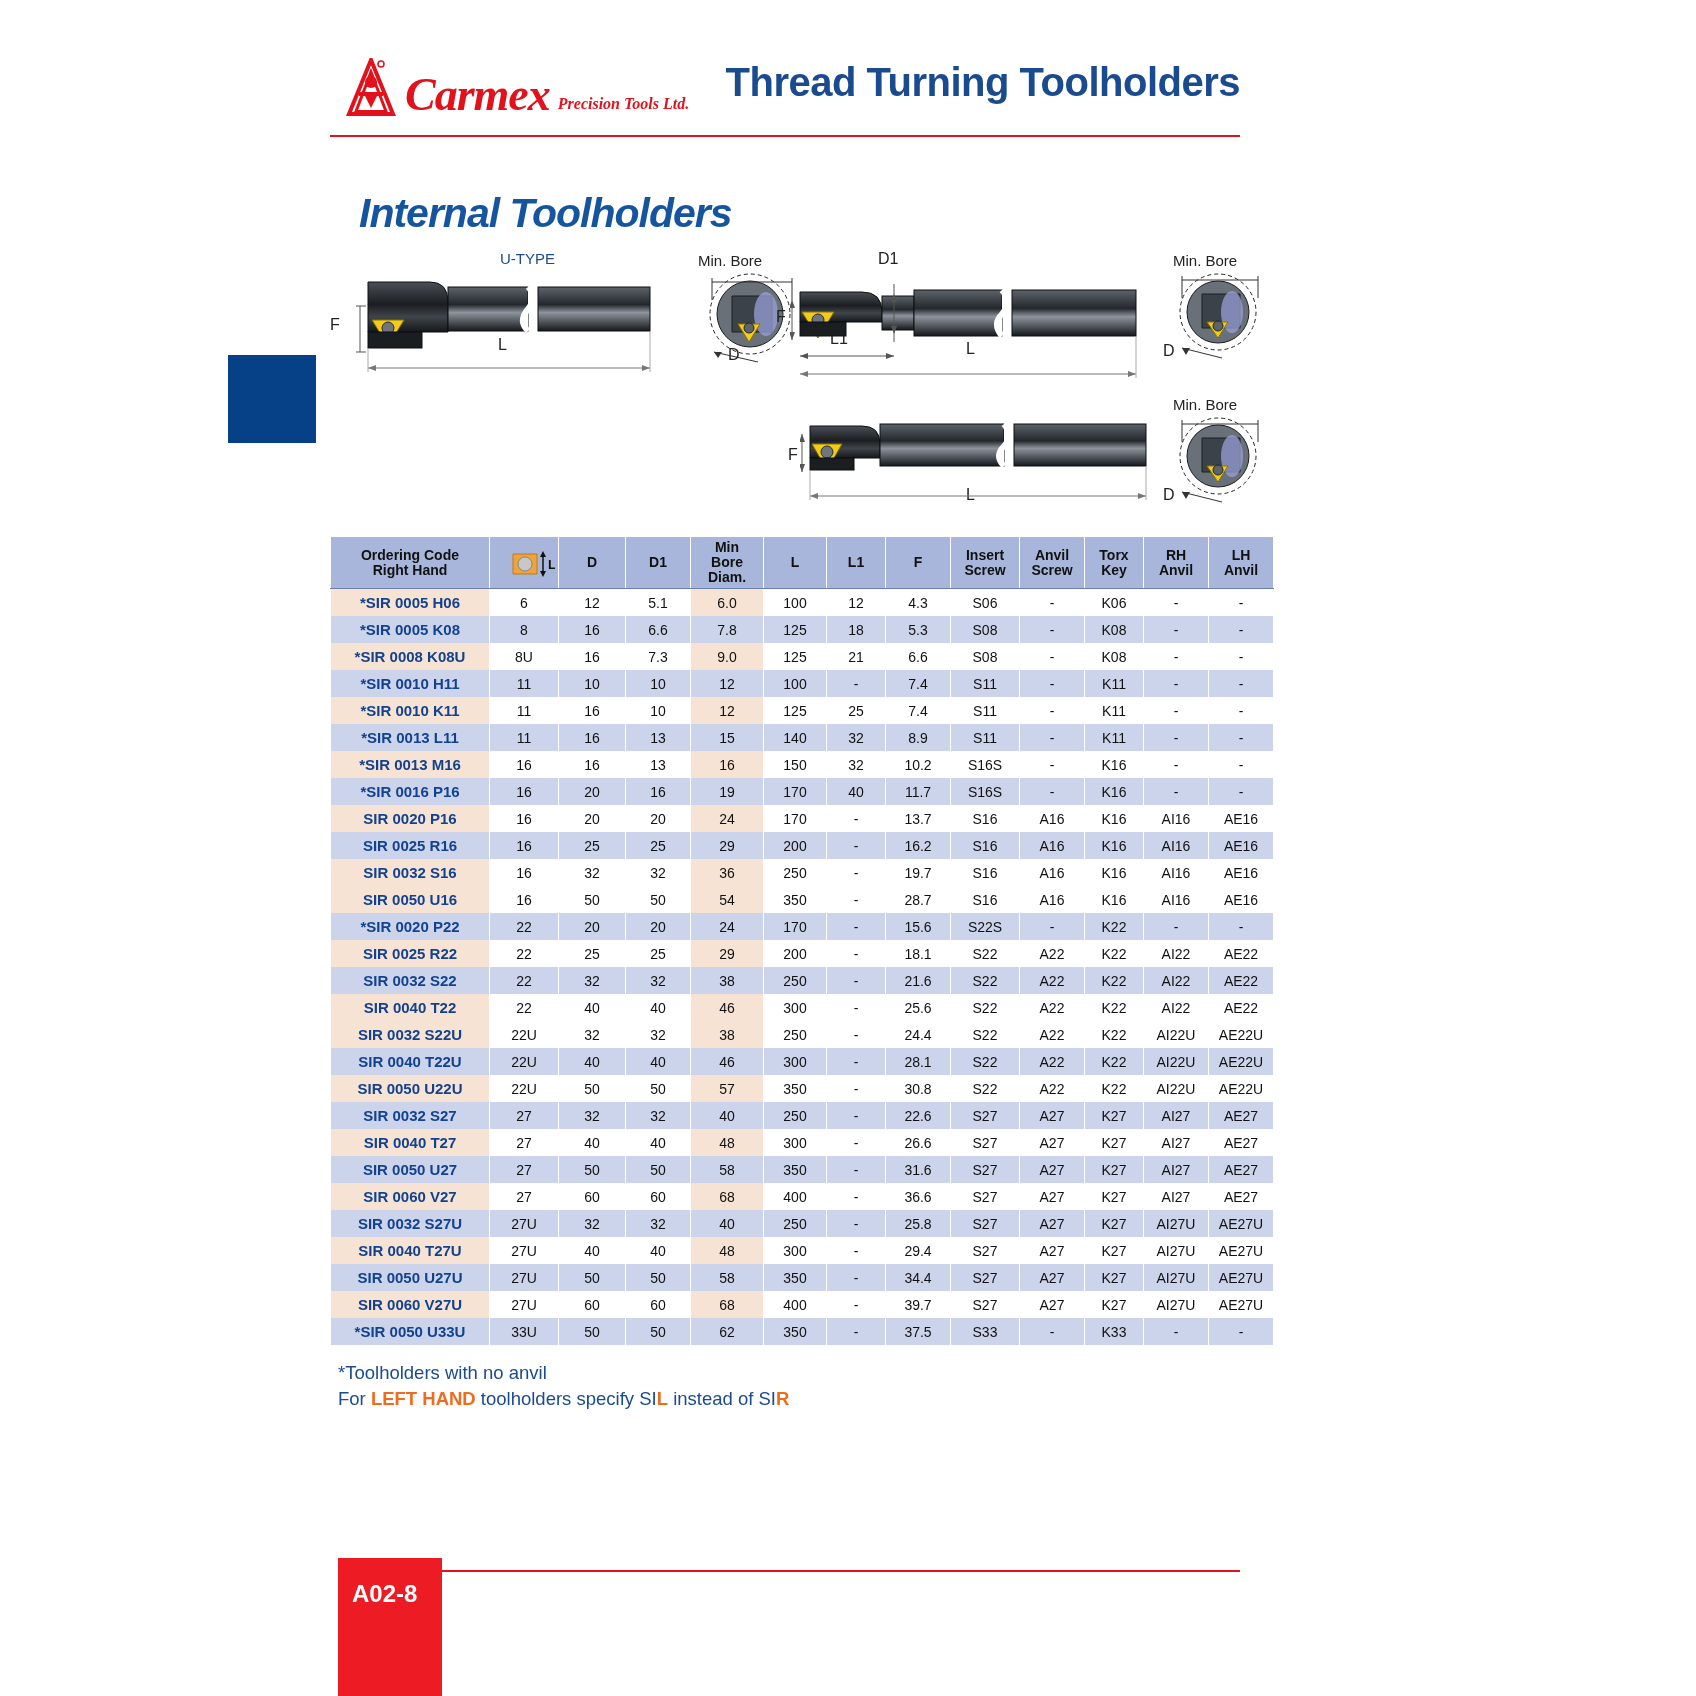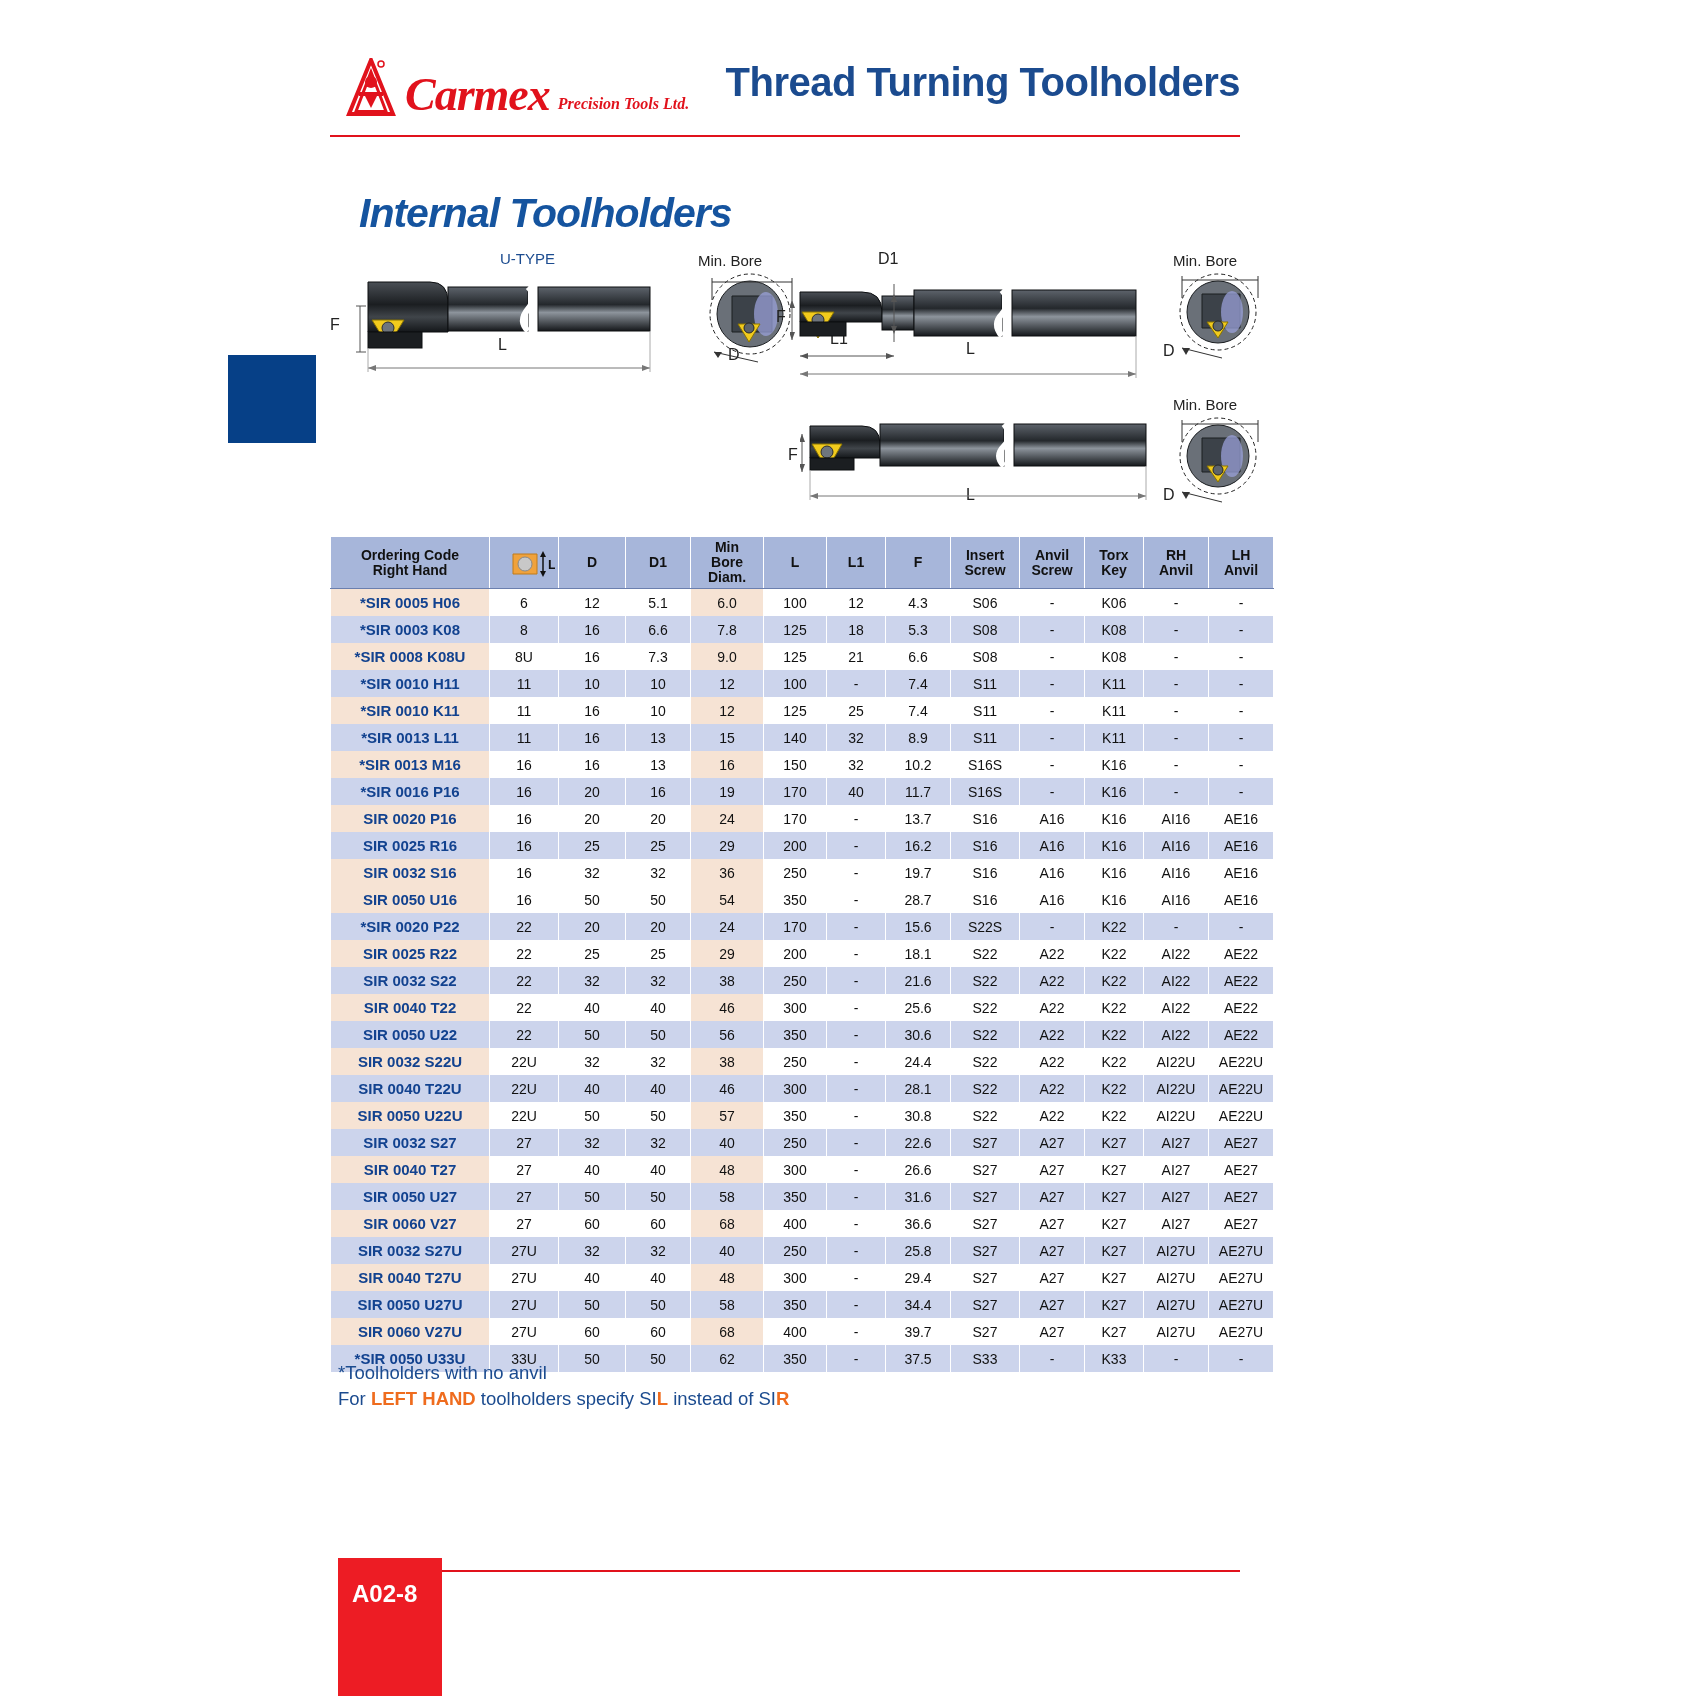--- a/index.html
+++ b/index.html
@@ -321,21 +321,21 @@
           <td class="c-l">100</td>
           <td class="c-l1">12</td>
           <td class="c-f">4.3</td>
           <td class="c-is">S06</td>
           <td class="c-as">-</td>
           <td class="c-tk">K06</td>
           <td class="c-rh">-</td>
           <td class="c-lh">-</td>
         </tr>
         <tr class="even">
-          <td class="c-code code">*SIR 0003 K08</td>
+          <td class="c-code code">*SIR 0005 K08</td>
           <td class="c-ins">8</td>
           <td class="c-d">16</td>
           <td class="c-d1">6.6</td>
           <td class="c-bore bore">7.8</td>
           <td class="c-l">125</td>
           <td class="c-l1">18</td>
           <td class="c-f">5.3</td>
           <td class="c-is">S08</td>
           <td class="c-as">-</td>
           <td class="c-tk">K08</td>
@@ -545,35 +545,20 @@
           <td class="c-bore bore">46</td>
           <td class="c-l">300</td>
           <td class="c-l1">-</td>
           <td class="c-f">25.6</td>
           <td class="c-is">S22</td>
           <td class="c-as">A22</td>
           <td class="c-tk">K22</td>
           <td class="c-rh">AI22</td>
           <td class="c-lh">AE22</td>
         </tr>
-        <tr class="even">
-          <td class="c-code code">SIR 0050 U22</td>
-          <td class="c-ins">22</td>
-          <td class="c-d">50</td>
-          <td class="c-d1">50</td>
-          <td class="c-bore bore">56</td>
-          <td class="c-l">350</td>
-          <td class="c-l1">-</td>
-          <td class="c-f">30.6</td>
-          <td class="c-is">S22</td>
-          <td class="c-as">A22</td>
-          <td class="c-tk">K22</td>
-          <td class="c-rh">AI22</td>
-          <td class="c-lh">AE22</td>
-        </tr>
         <tr class="odd">
           <td class="c-code code">SIR 0032 S22U</td>
           <td class="c-ins">22U</td>
           <td class="c-d">32</td>
           <td class="c-d1">32</td>
           <td class="c-bore bore">38</td>
           <td class="c-l">250</td>
           <td class="c-l1">-</td>
           <td class="c-f">24.4</td>
           <td class="c-is">S22</td>

